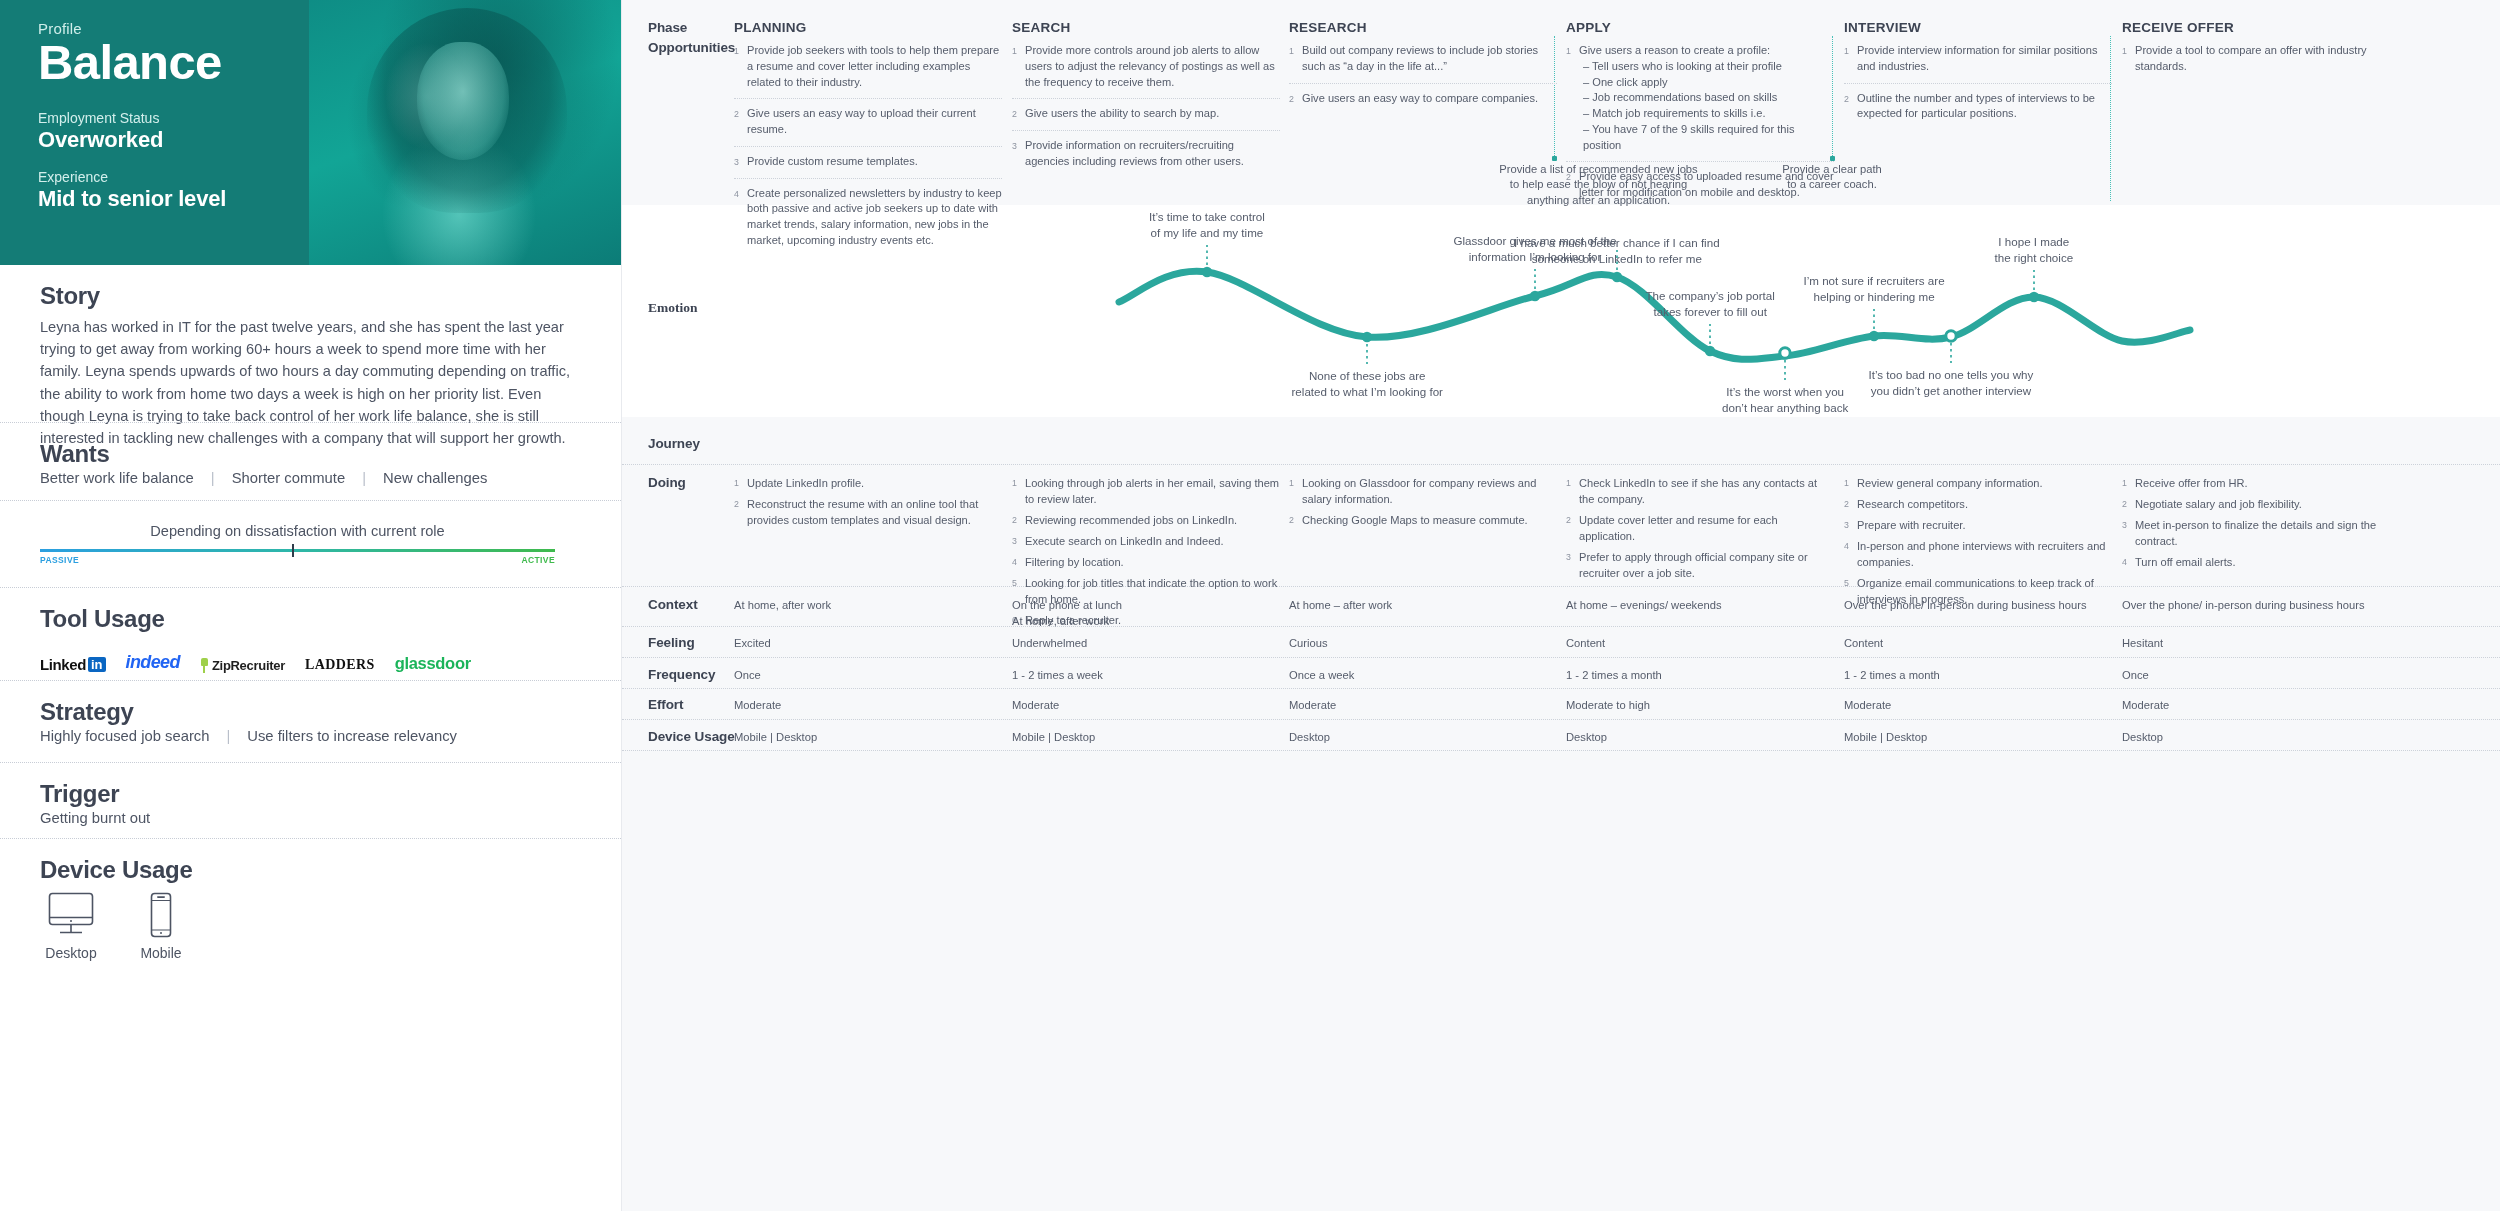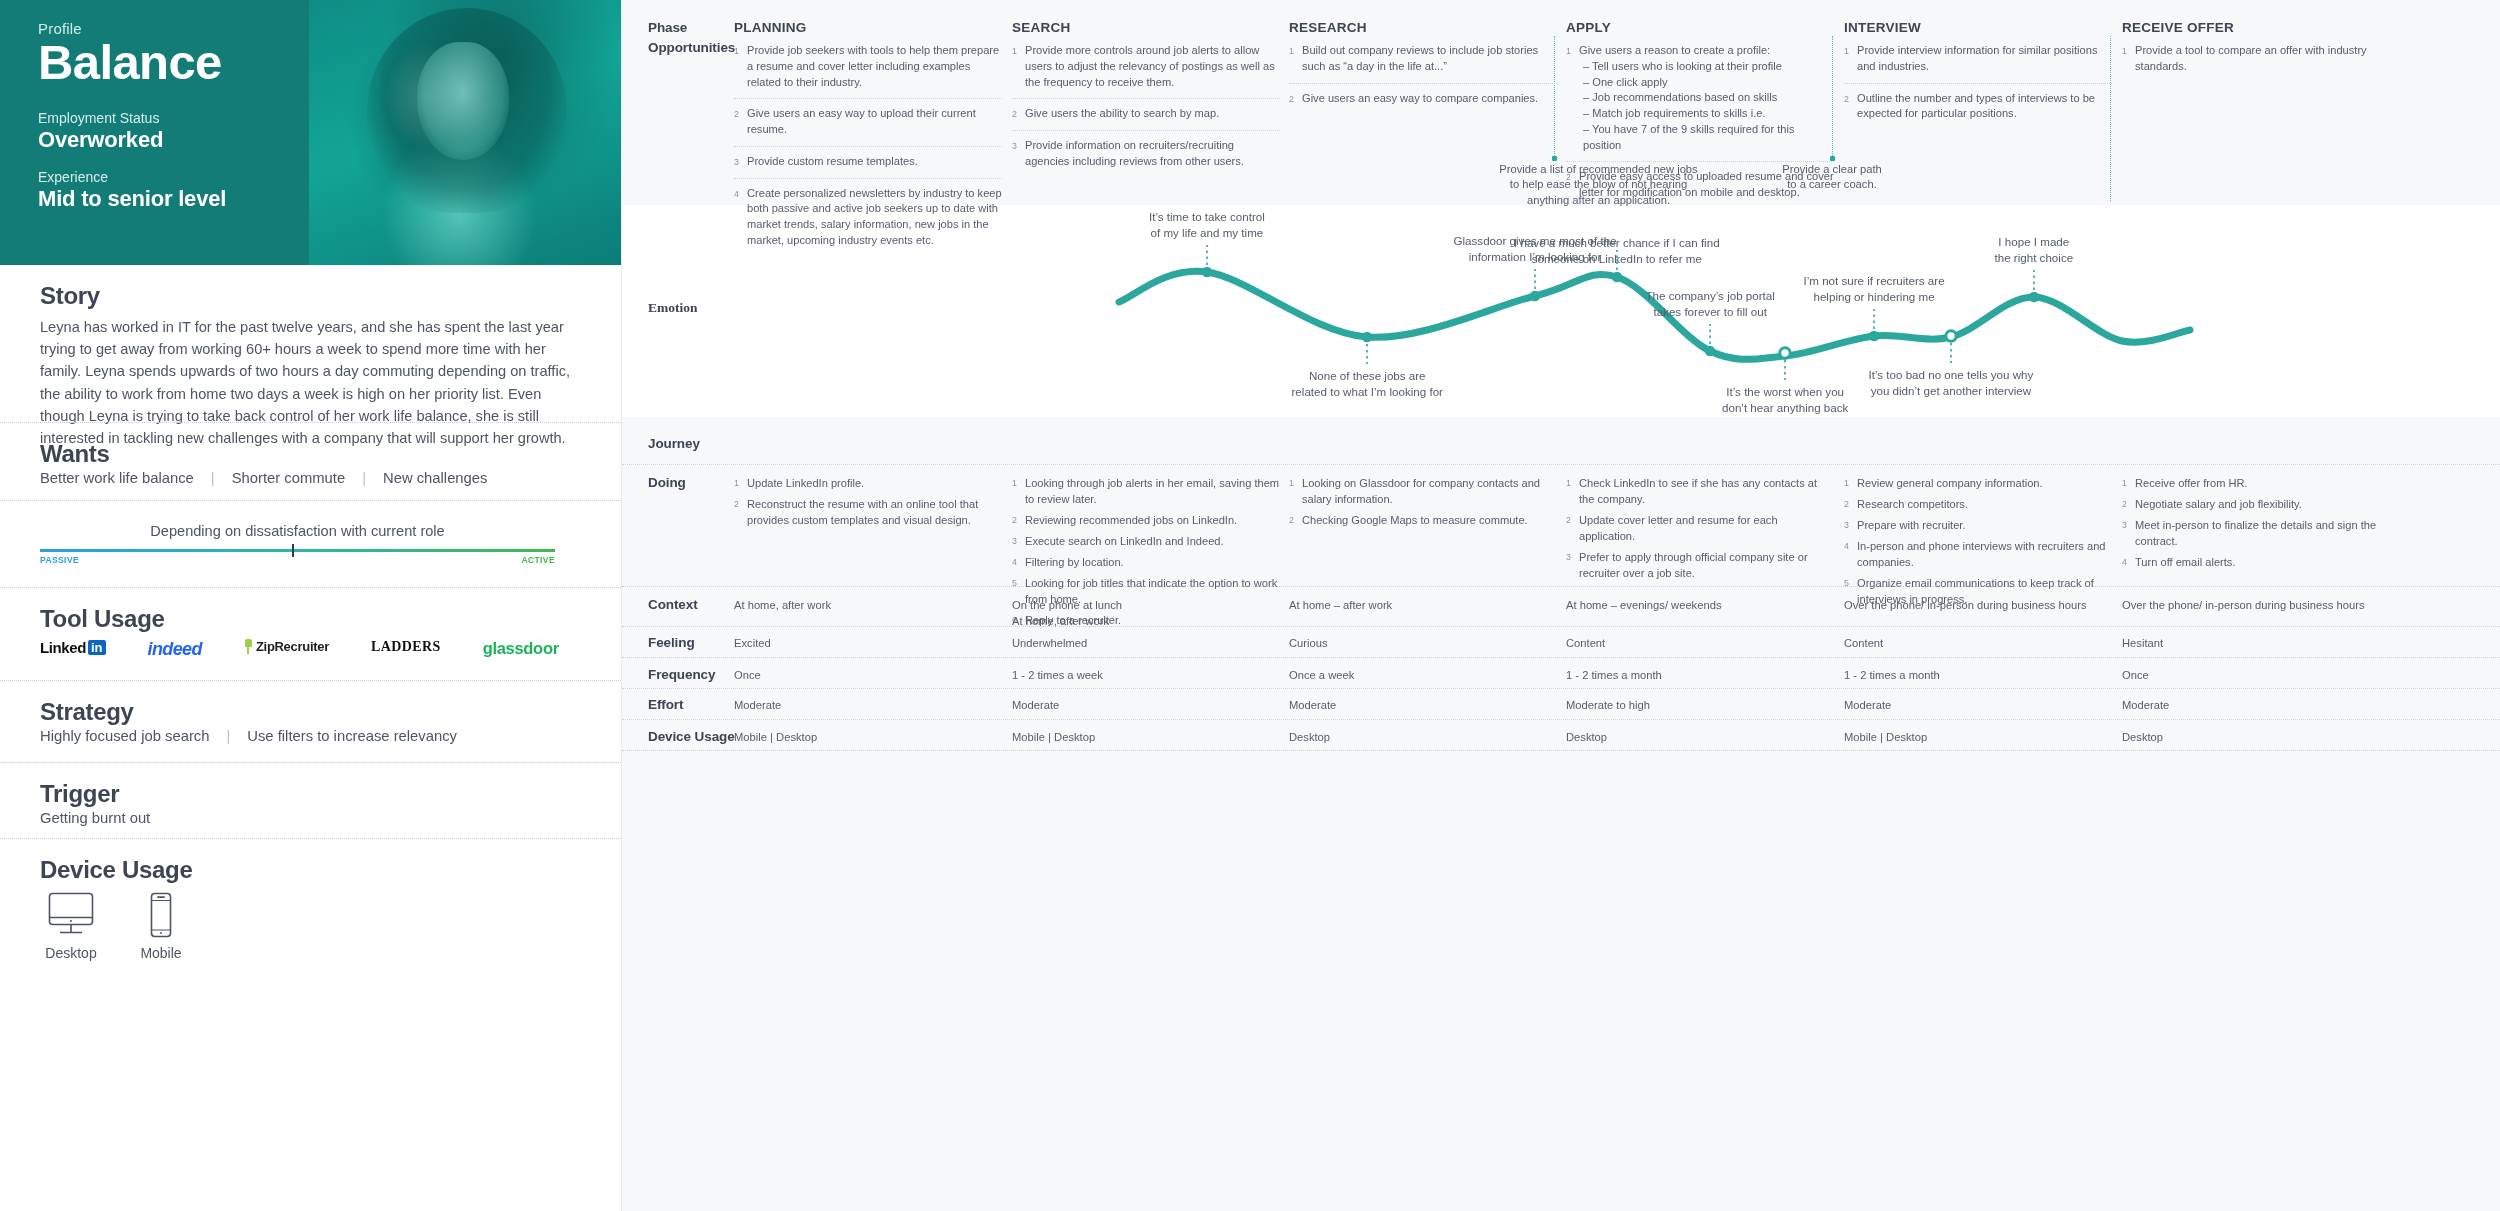--- a/index.html
+++ b/index.html
@@ -81,21 +81,21 @@
   .slider-knob {
     position:absolute; left: 255px; top: 0px; width: 2px; height: 13px; background:#2f3d4a;
   }
   .slider-end {
     position:absolute; top: 11px; font-size: 8.5px; font-weight: 700; letter-spacing: .4px;
   }
   .slider-end.l { left: 0; color:#2b9fe0; }
   .slider-end.r { right: 0; color:#3fba4d; }
 
   
-  .tools { display:flex; align-items:flex-start; gap: 42px; height: 34px; }
+  .tools { display:flex; align-items:flex-end; gap: 20px; height: 34px; }
   .lg { display:flex; align-items:center; font-size: 15px; }
   .lg-linkedin b { color:#111; font-weight:700; letter-spacing:-.4px; font-size:15px;}
   .lg-linkedin i { background:#0a66c2; color:#fff; font-style:normal; font-weight:700; font-size:13px;
     border-radius:2px; padding:1px 3px; margin-left:2px; line-height:1; }
   .lg-indeed { color:#2164f3; font-weight:700; font-size:18px; letter-spacing:-.6px; font-style:italic; }
   .lg-zip { display:flex; align-items:center; gap:3px; }
   .lg-zip .chair { width:9px; height:15px; position:relative; }
   .lg-zip .chair:before { content:""; position:absolute; left:1px; top:0; width:7px; height:8px; background:#9fd04a; border-radius:2px 2px 1px 1px;}
   .lg-zip .chair:after { content:""; position:absolute; left:3.5px; top:8px; width:2px; height:7px; background:#9fd04a;}
   .lg-zip span { color:#1f1f1f; font-weight:700; font-size:13px; letter-spacing:-.3px;}
@@ -471,21 +471,21 @@
           <span class="txt">Looking for job titles that indicate the option to work from home.</span>
         </div>
         <div class="jr-item">
           <span class="num">6</span>
           <span class="txt">Reply to a recruiter.</span>
         </div>
       </div>
     <div class="jr-col" id="do2" style="left:667px; top:472px;">
         <div class="jr-item">
           <span class="num">1</span>
-          <span class="txt">Looking on Glassdoor for company contacts and salary information.</span>
+          <span class="txt">Looking on Glassdoor for company reviews and salary information.</span>
         </div>
         <div class="jr-item">
           <span class="num">2</span>
           <span class="txt">Checking Google Maps to measure commute.</span>
         </div>
       </div>
     <div class="jr-col" id="do3" style="left:944px; top:472px;">
         <div class="jr-item">
           <span class="num">1</span>
           <span class="txt">Check LinkedIn to see if she has any contacts at the company.</span>

